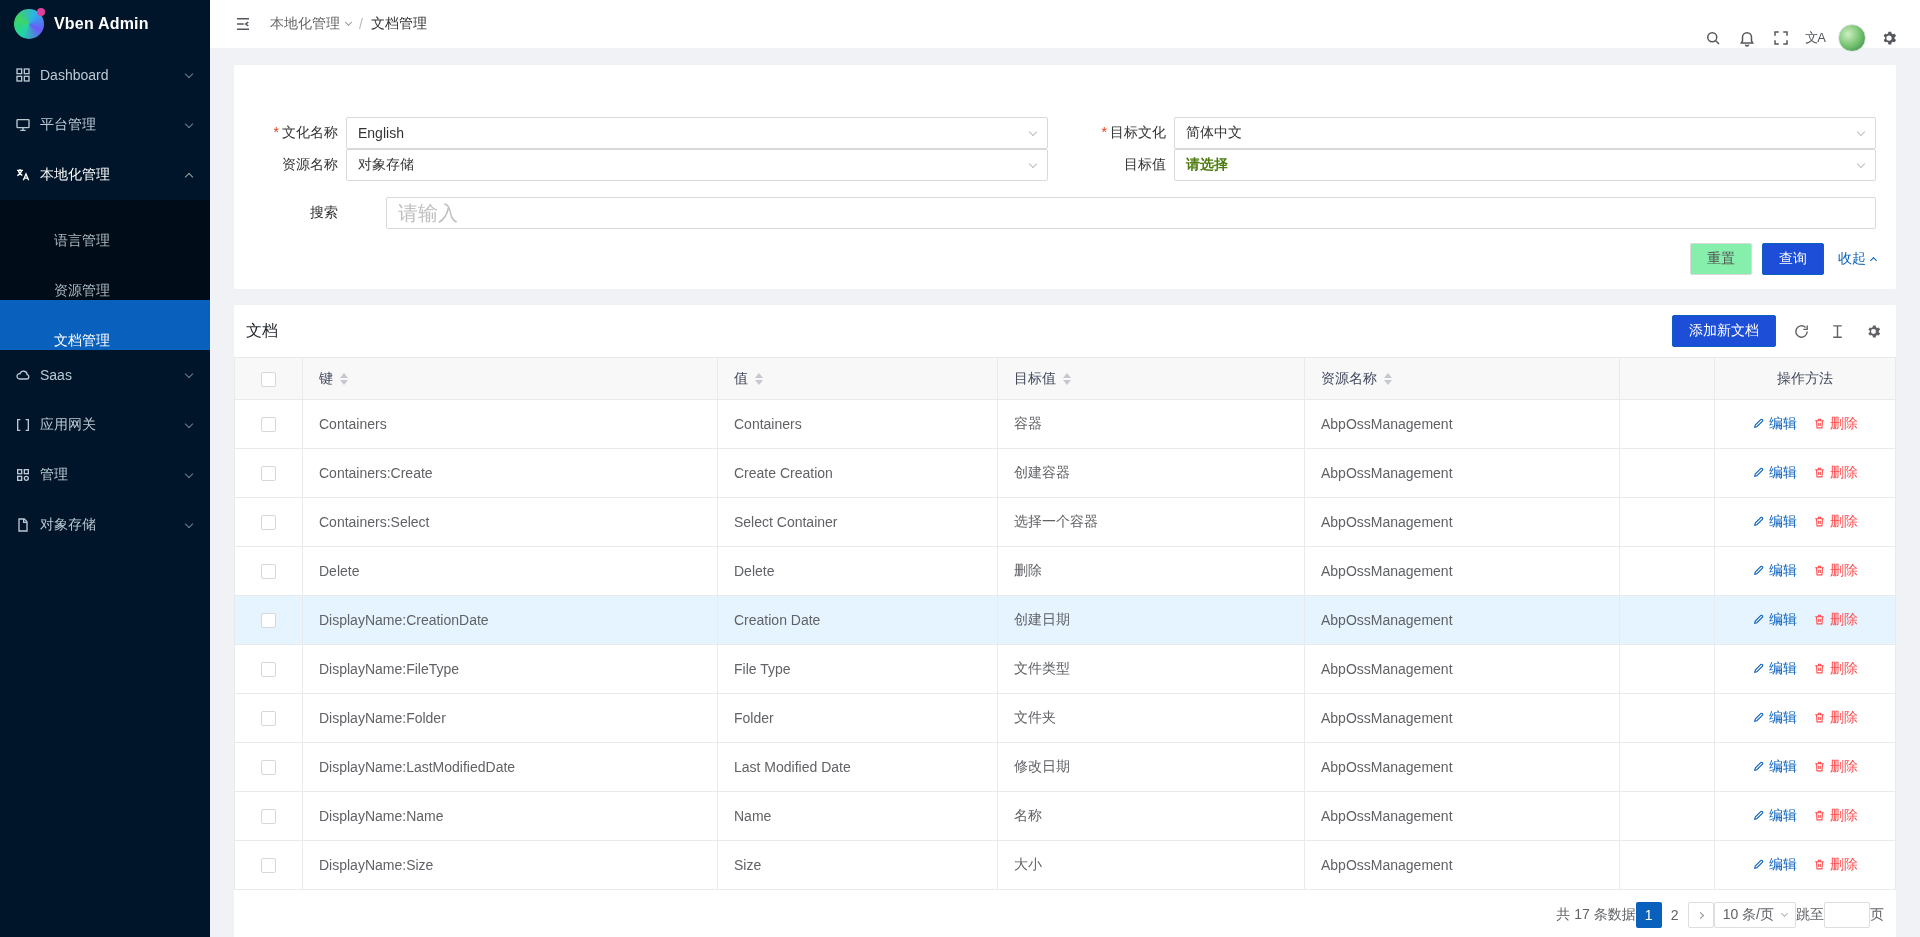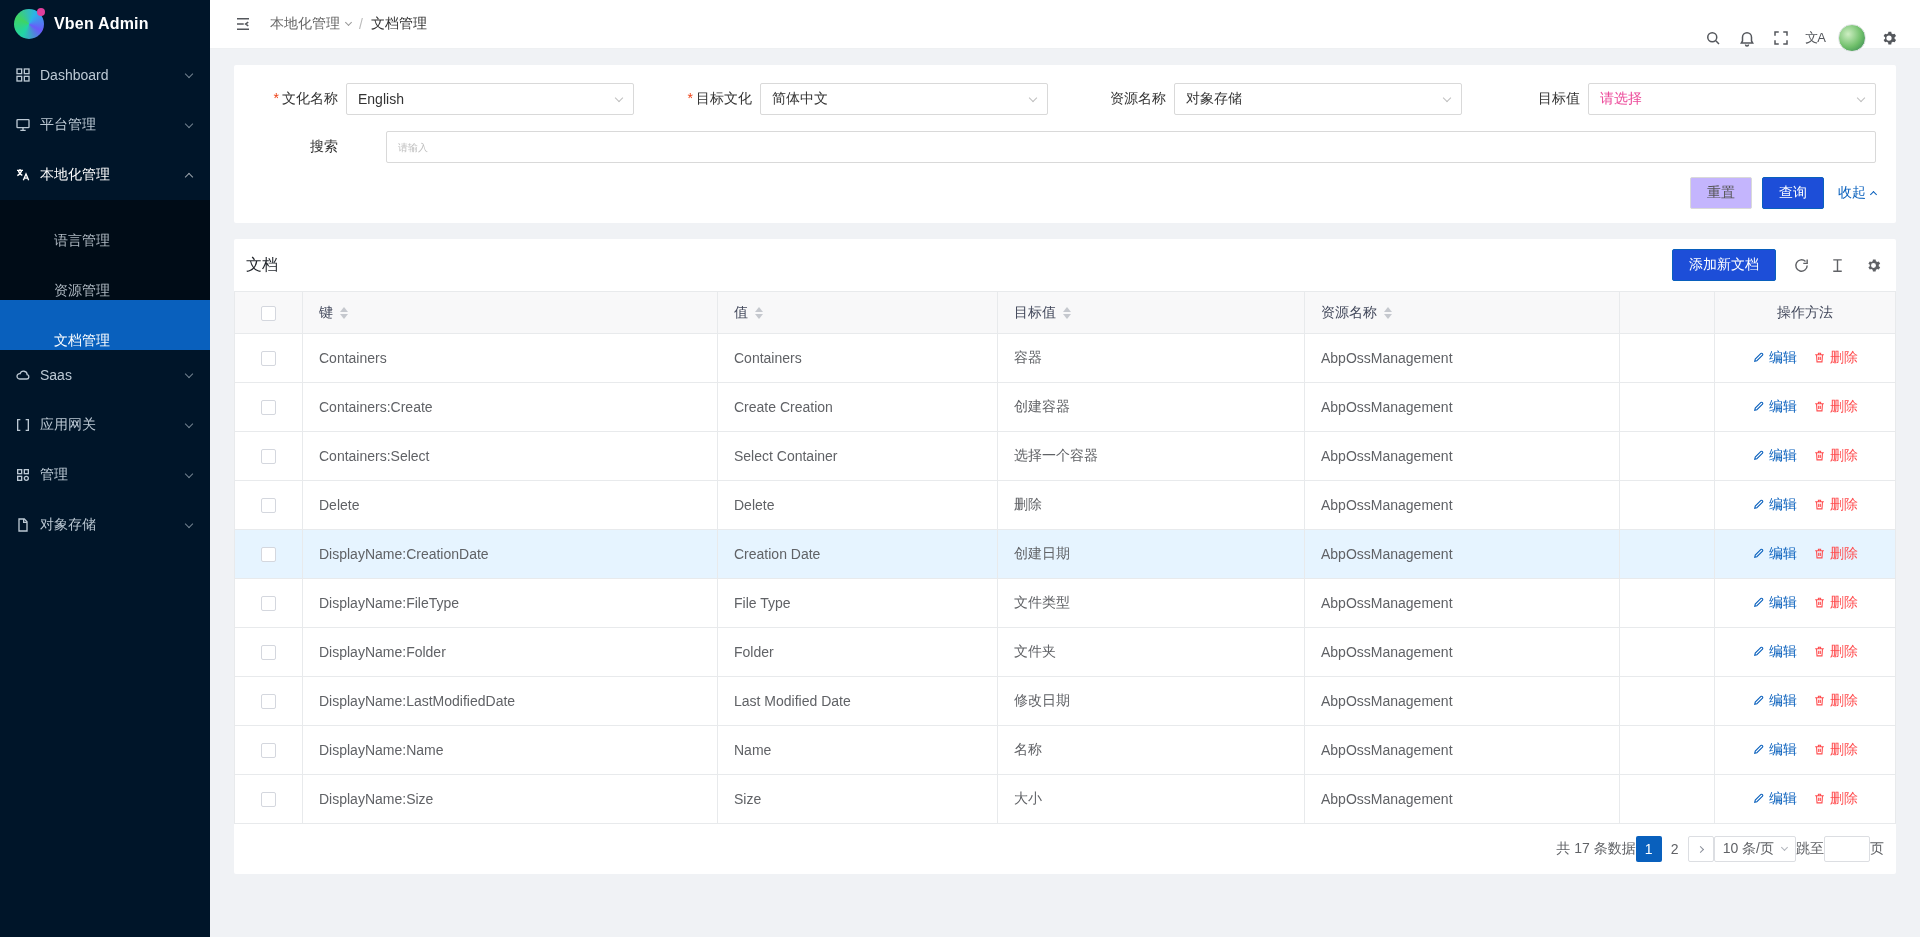--- a/index.html
+++ b/index.html
@@ -45,34 +45,34 @@
   .t-glyph { font-size:13px; color:#54575c; letter-spacing:-1px; }
   .avatar { width:28px; height:28px; border-radius:50%; margin:0 6px;
     background:radial-gradient(circle at 35% 35%,#cdeec2,#6fbf6a 55%,#2e7d4f); border:1px solid #e3e5e8; }
 
   
   .content { flex:1; padding:16px 24px 0; overflow:hidden; }
   .card { background:#fff; border-radius:2px; }
 
   
   .filter-card { padding:18px 20px 14px; }
-  .filter-grid { display:grid; grid-template-columns:repeat(4,1fr); column-gap:34px; }
+  .filter-grid { display:grid; grid-template-columns:repeat(2,1fr); column-gap:34px;margin-top:34px; }
   .form-item { display:flex; align-items:center; height:32px; }
   .form-label { width:92px; text-align:right; padding-right:8px; color:#333; white-space:nowrap; flex-shrink:0; }
   .req { color:#ed4014; margin-right:3px; }
   .select { flex:1; height:32px; border:1px solid #d9d9d9; border-radius:2px; background:#fff;
     display:flex; align-items:center; justify-content:space-between; padding:0 11px; color:#333; min-width:0; }
   .select .chev { width:6px; height:6px; color:#bfbfbf; flex-shrink:0; }
-  .select .ph { color:#ec4899; }
+  .select .ph { color:#4d7c0f;font-weight:bold; }
   .search-row { display:flex; align-items:center; margin-top:16px;gap:40px; }
-  .text-input { flex:1; height:32px; border:1px solid #d9d9d9; border-radius:2px; padding:0 11px; font-size:10px;
+  .text-input { flex:1; height:32px; border:1px solid #d9d9d9; border-radius:2px; padding:0 11px; font-size:20px;
     color:#3b82f6; outline:none; font-family:inherit; }
   .text-input::placeholder { color:#bfbfbf; }
   .filter-actions { display:flex; justify-content:flex-end; align-items:center; gap:10px; margin-top:14px; }
-  .btn { height:32px; padding:0 16px; border-radius:2px; border:1px solid #d9d9d9; background:#c4b5fd; color:#555;
+  .btn { height:32px; padding:0 16px; border-radius:2px; border:1px solid #d9d9d9; background:#86efac; color:#555;
     font-size:14px; display:inline-flex; align-items:center; gap:6px; font-family:inherit; }
   .btn.primary { background:#1d4ed8; border-color:#0960bd; color:#fff; }
   .link-collapse { color:#0960bd; display:inline-flex; align-items:center; gap:5px; margin-left:4px; }
   .link-collapse .chev { width:5px; height:5px; }
 
   
   .table-card { margin-top:16px; }
   .table-toolbar { height:52px; display:flex; align-items:center; padding:0 12px; }
   .table-title { font-size:16px; font-weight:500; color:#1f2329; }
   .toolbar-right { margin-left:auto; display:flex; align-items:center; gap:14px; color:#606266; }

